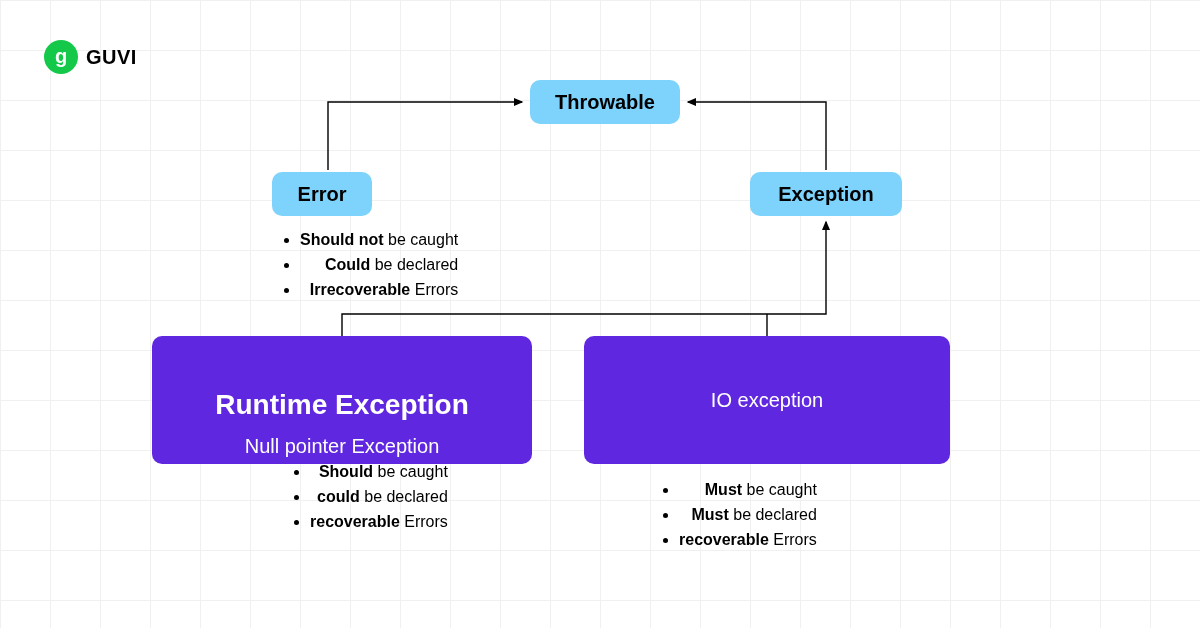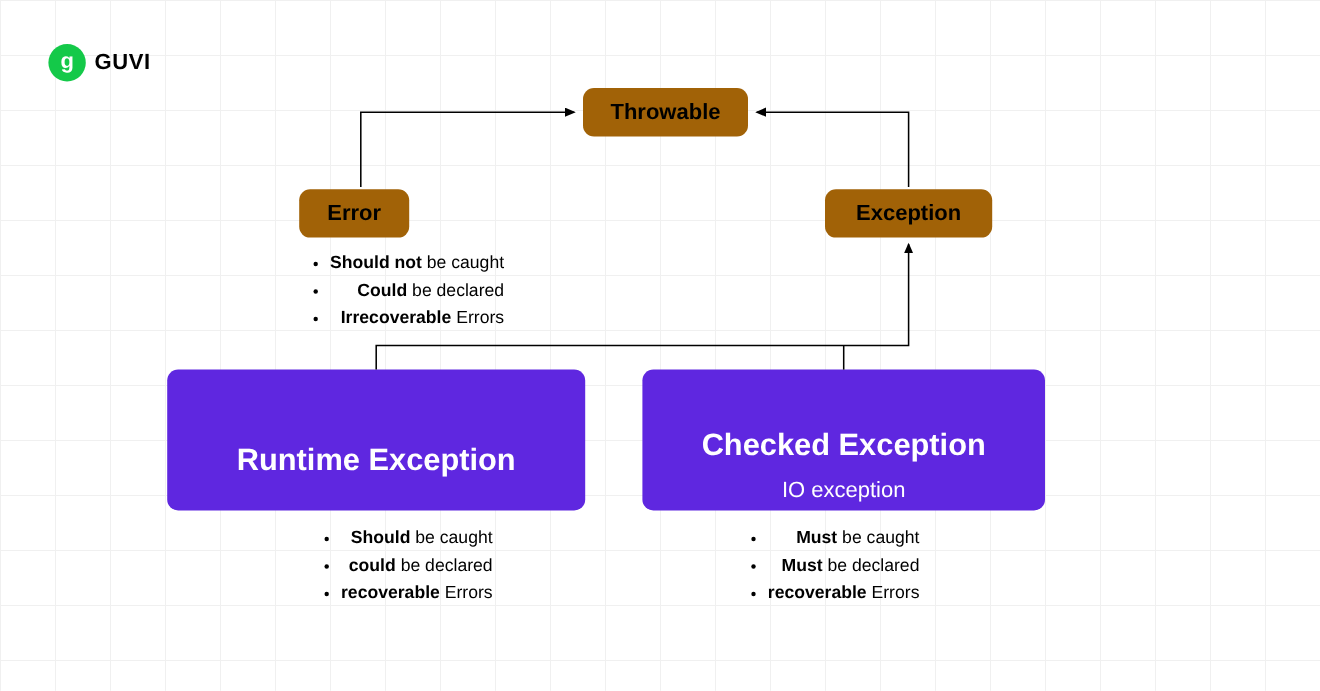--- a/index.html
+++ b/index.html
@@ -48,21 +48,21 @@
   }
   .node {
     position: absolute;
     border-radius: 10px;
     display: flex;
     align-items: center;
     justify-content: center;
     font-weight: 600;
   }
   .green {
-    background: #a16207;
+    background: #7dd3fc;
     color: #000;
     height: 44px;
     font-size: 20px;
     padding: 0 22px;
   }
   .purple {
     background: #5F27E0;
     color: #fff;
     height: 128px;
     font-size: 22px;
@@ -99,22 +99,22 @@
   }
 
   
   #throwable  { left: 530px; top: 80px;  width: 150px; }
   #error      { left: 272px; top: 172px; width: 100px; }
   #exception  { left: 750px; top: 172px; width: 152px; }
   #runtime    { left: 152px; top: 336px; width: 380px; }
   #checked    { left: 584px; top: 336px; width: 366px; }
 
   #error-bullets    { left: 282px; top: 228px; }
-  #runtime-bullets  { left: 292px; top: 478px; }
-  #checked-bullets  { left: 680px; top: 478px; }
+  #runtime-bullets  { left: 292px; top: 460px; }
+  #checked-bullets  { left: 661px; top: 478px; }
 </style>
 </head>
 <body>
 
 <div class="logo">
   <div class="logo-circle">
     <span class="logo-glyph">g</span>
   </div>
   <span class="logo-text">GUVI</span>
 </div>
@@ -124,23 +124,23 @@
 </div>
 <div id="error" class="node green">
   <span>Error</span>
 </div>
 <div id="exception" class="node green">
   <span>Exception</span>
 </div>
 
 <div id="runtime" class="node purple">
   <div class="title">Runtime Exception</div>
+  <div class="subline">Null pointer Exception</div>
 </div>
 <div id="checked" class="node purple">
-  <div class="title">Checked Exception</div>
   <div class="subline">IO exception</div>
 </div>
 
 <div id="error-bullets" class="bullets">
   <ul>
     <li><b>Should not</b><span> be caught</span></li>
     <li><b>Could</b><span> be declared</span></li>
     <li><b>Irrecoverable</b><span> Errors</span></li>
   </ul>
 </div>

